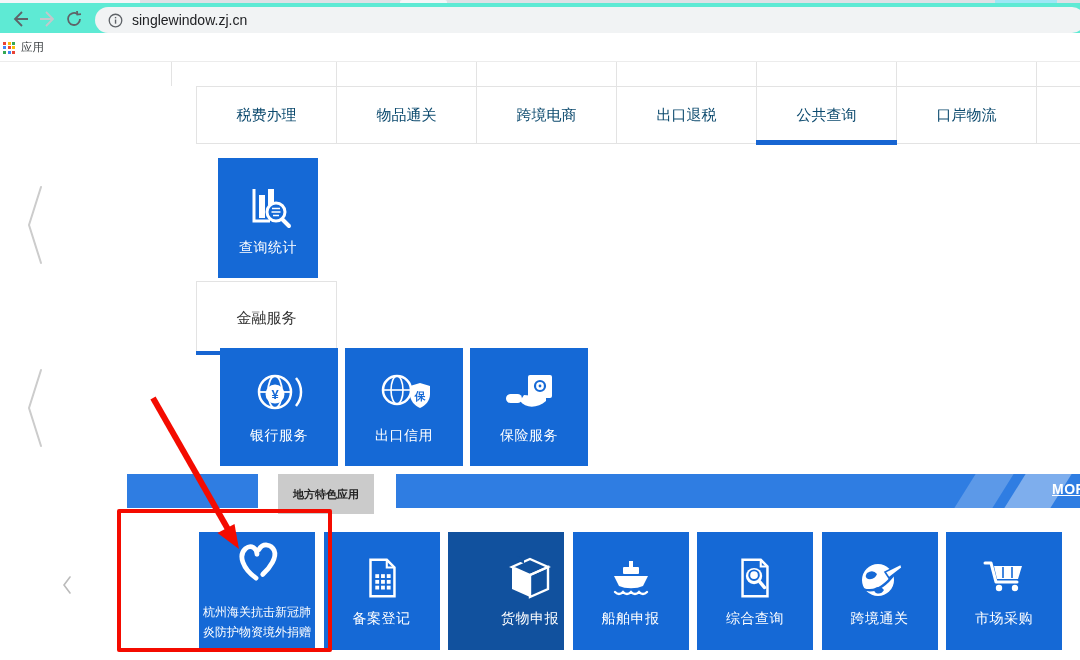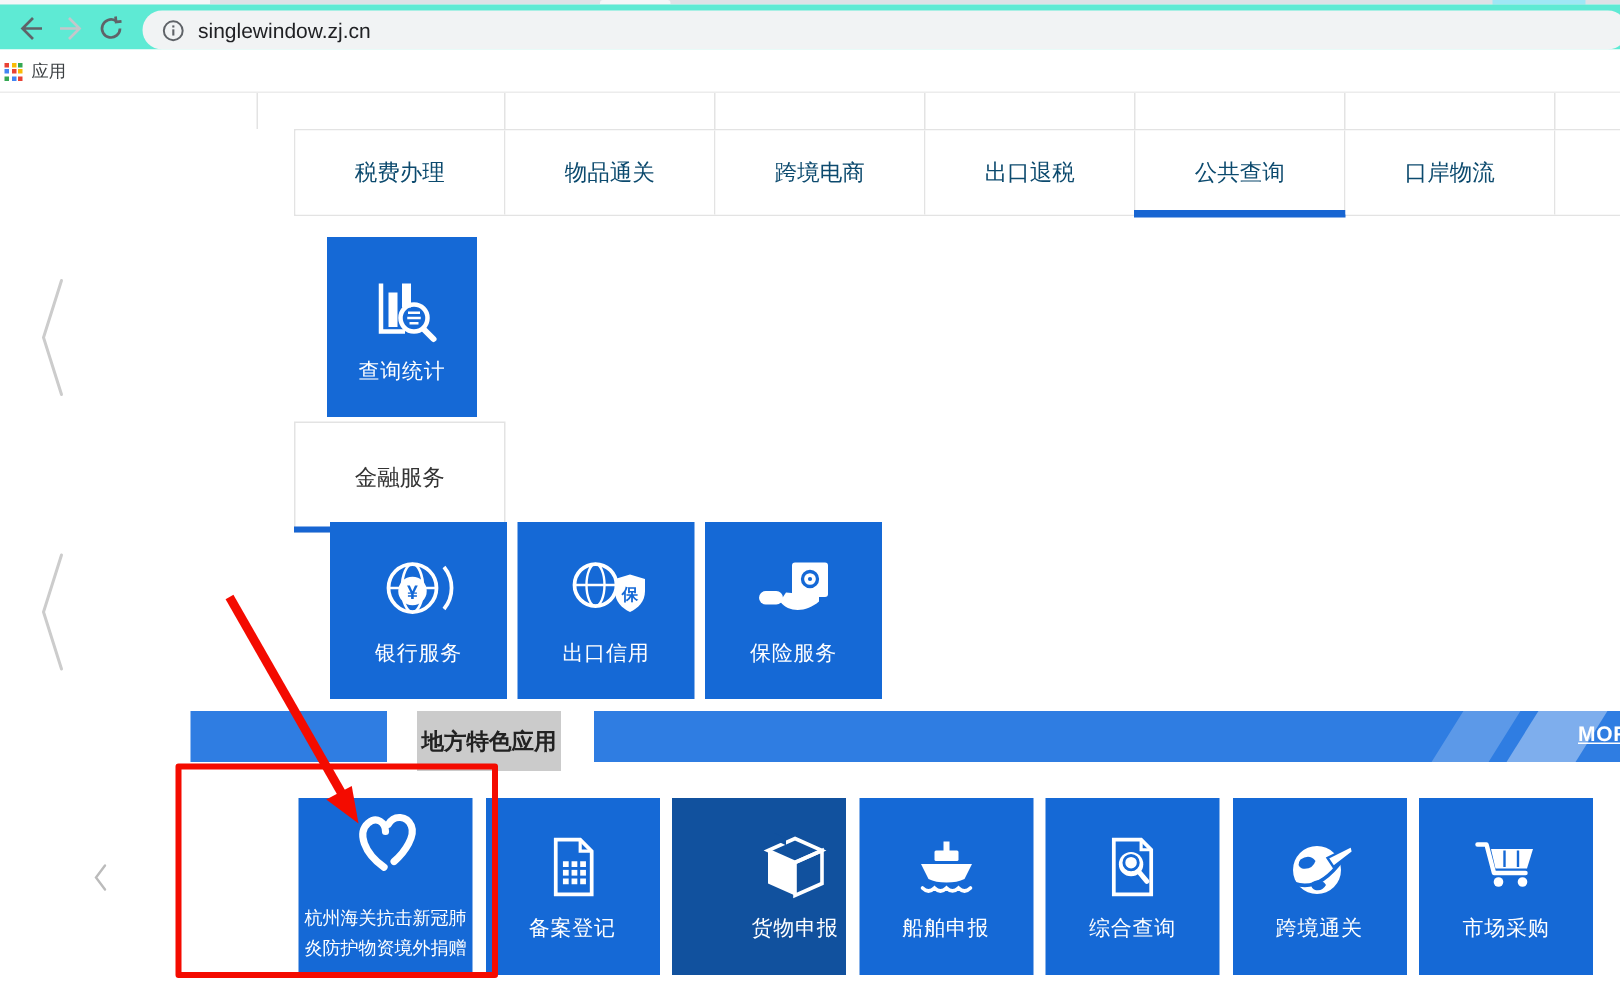--- a/index.html
+++ b/index.html
@@ -54,21 +54,21 @@
   .fin-tiles .tile { width:118px; height:118px; }
 
   
   .banner { position:absolute; left:127px; top:412px; width:953px; height:34px; background:var(--banner); overflow:hidden; }
   .banner .deco { position:absolute; top:-6px; height:46px; background:rgba(255,255,255,.22); transform:skewX(-32deg); }
   .banner .deco2 { background:rgba(255,255,255,.38); }
   .more { position:absolute; left:925px; top:7px; color:#fff; font-weight:bold; font-size:14px;
           text-decoration:underline; letter-spacing:.5px; cursor:pointer; }
   .whitetab { position:absolute; left:258px; top:412px; width:138px; height:35px; background:#fff; }
   .greybox { position:absolute; left:278px; top:412px; width:96px; height:40px; background:#cbcbcb;
-             display:flex; align-items:center; justify-content:center; font-size:15px; font-weight:bold; color:#222; }
+             display:flex; align-items:center; justify-content:center; font-size:11px; font-weight:bold; color:#222; }
 
   
   .bottom-tiles { position:absolute; left:199px; top:470px; display:flex; gap:8.5px; }
   .bottom-tiles .tile { width:116px; height:118px; }
   .two-line { gap:21px; }
   .two-line .lines { text-align:center; font-size:12px; line-height:1.6; letter-spacing:0; }
 
   
   .red-rect { position:absolute; left:117px; top:509px; width:215px; height:143px;
               border:4px solid var(--red); border-radius:2px; pointer-events:none; z-index:40; }

